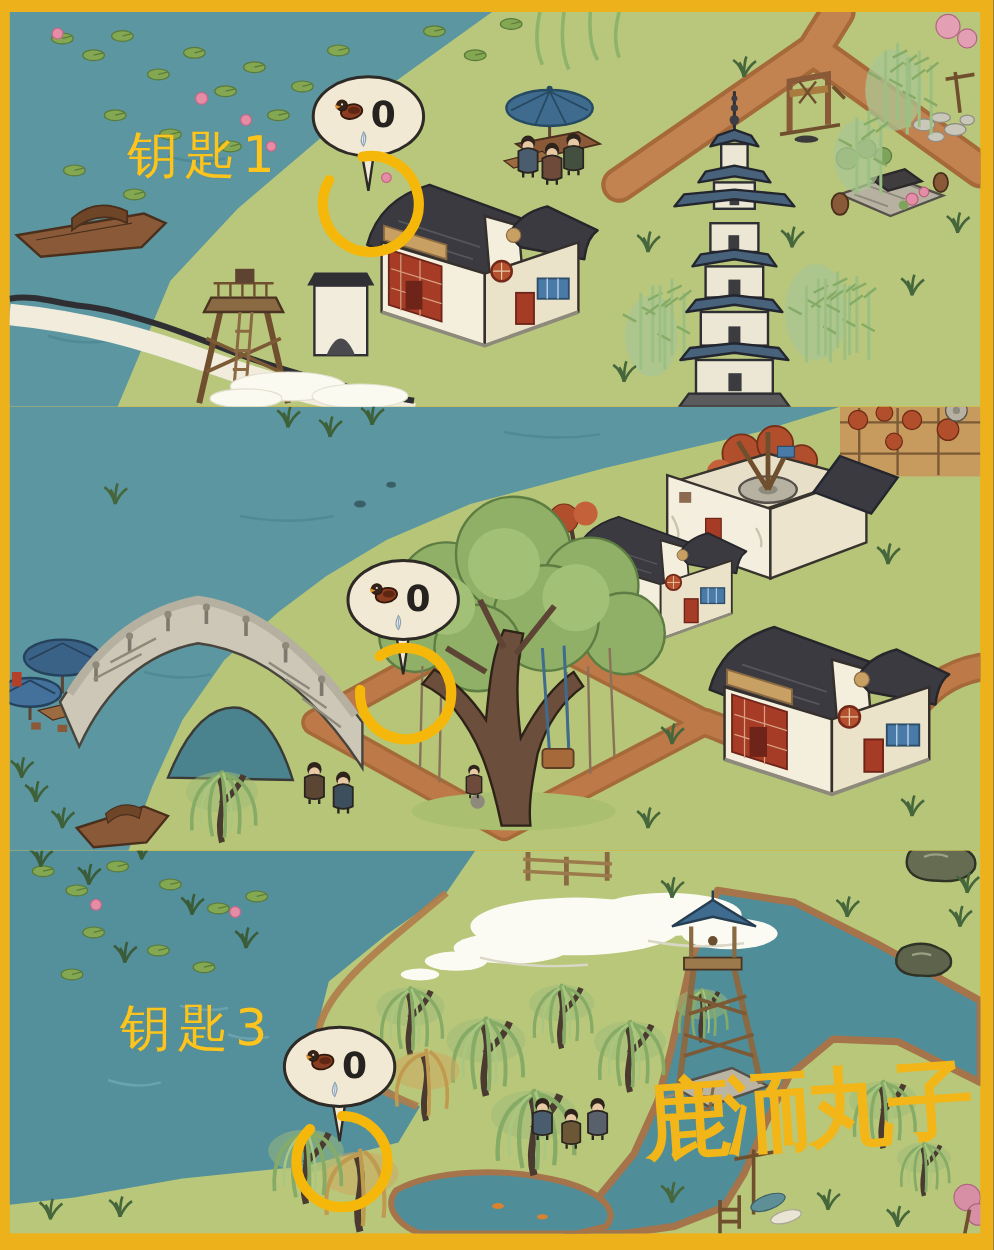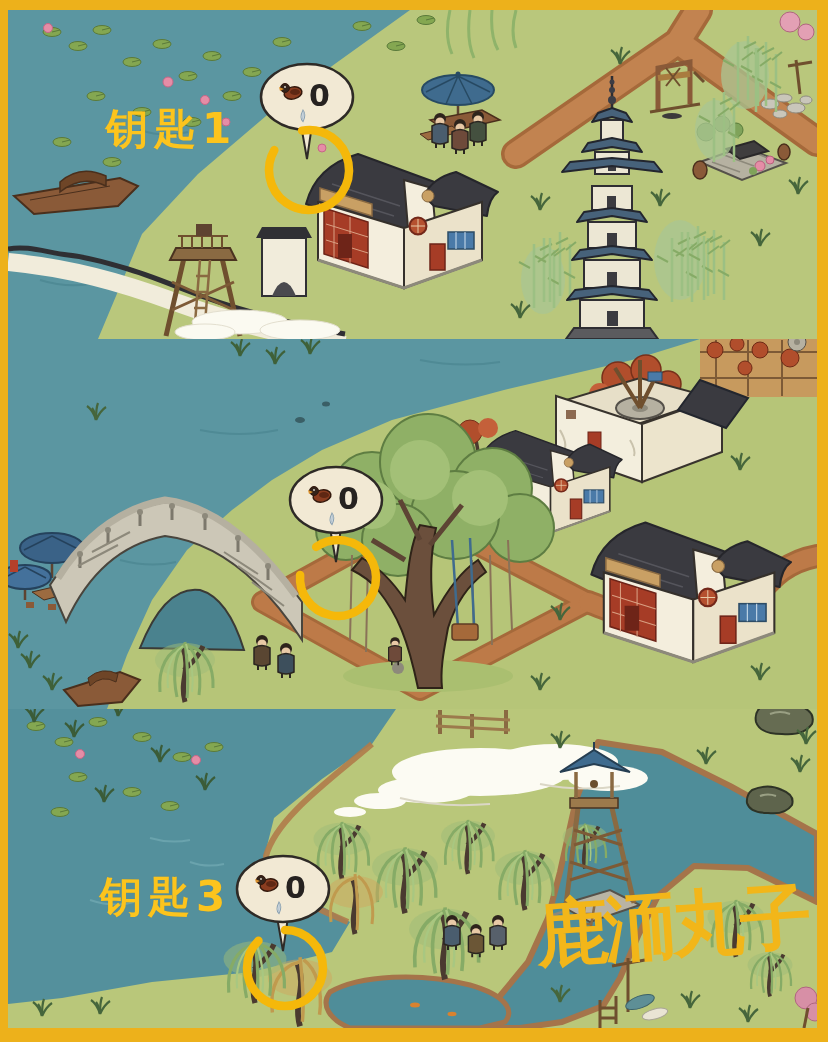--- a/index.html
+++ b/index.html
@@ -4,21 +4,21 @@
 <style>
   html,body{margin:0;padding:0;background:#555;}
   .frame{position:relative;width:828px;height:1042px;background:#edb11b;overflow:hidden;
          font-family:"DejaVu Sans","Liberation Sans",sans-serif;}
   .panel{position:absolute;left:8px;width:809px;}
   .panel svg{display:block;}
   #p1{top:10px;height:329px;}
   #p2{top:339px;height:370px;}
   #p3{top:709px;height:319px;}
   .ann{position:absolute;z-index:5;}
-  .key-label{font-weight:bold;font-size:42px;line-height:1;color:#fcc41d;letter-spacing:6px;white-space:nowrap;
+  .key-label{font-weight:normal;font-size:42px;line-height:1;color:#fcc41d;letter-spacing:6px;white-space:nowrap;
              text-shadow:0 0 1px rgba(180,120,0,.25);}
   .sig{left:536px;top:890px;width:300px;font-family:"DejaVu Serif","Liberation Serif",serif;
        font-weight:bold;font-size:72px;line-height:.95;color:#f2b619;letter-spacing:-4px;
        transform:rotate(-4deg);white-space:nowrap;}
   .bubble-num{font:bold 30px "DejaVu Sans",sans-serif;fill:#262220;}
 </style>
 </head>
 <body>
 
 <div class="frame">
@@ -514,21 +514,21 @@
     <use href="#tuft" x="100" y="1014"></use>
           <use href="#tuft" x="42" y="1016"></use>
           <use href="#tuft" x="748" y="1022"></use>
     <use href="#tuft" x="800" y="772"></use>
           <use href="#tuft" x="690" y="1008"></use>
   </g>
 </svg>
 </div>
 
 <div class="ann key-label" style="left:106px;top:108px">钥匙1</div>
-<div class="ann key-label" style="left:100px;top:876px">钥匙3</div>
+<div class="ann key-label" style="left:100px;top:836px">钥匙3</div>
 
 <svg class="ann" style="left:253px;top:60px" width="110" height="105">
   <use href="#bubbleShape" x="54" y="37"></use>
   <use href="#bird" x="40" y="33"></use>
   <text class="bubble-num" x="56" y="46">0</text>
   <use href="#feather" x="50" y="50" transform="rotate(20 50 50)"></use>
 </svg>
 <svg class="ann" style="left:282px;top:463px" width="110" height="105">
   <use href="#bubbleShape" x="54" y="37"></use>
   <use href="#bird" x="40" y="33"></use>

